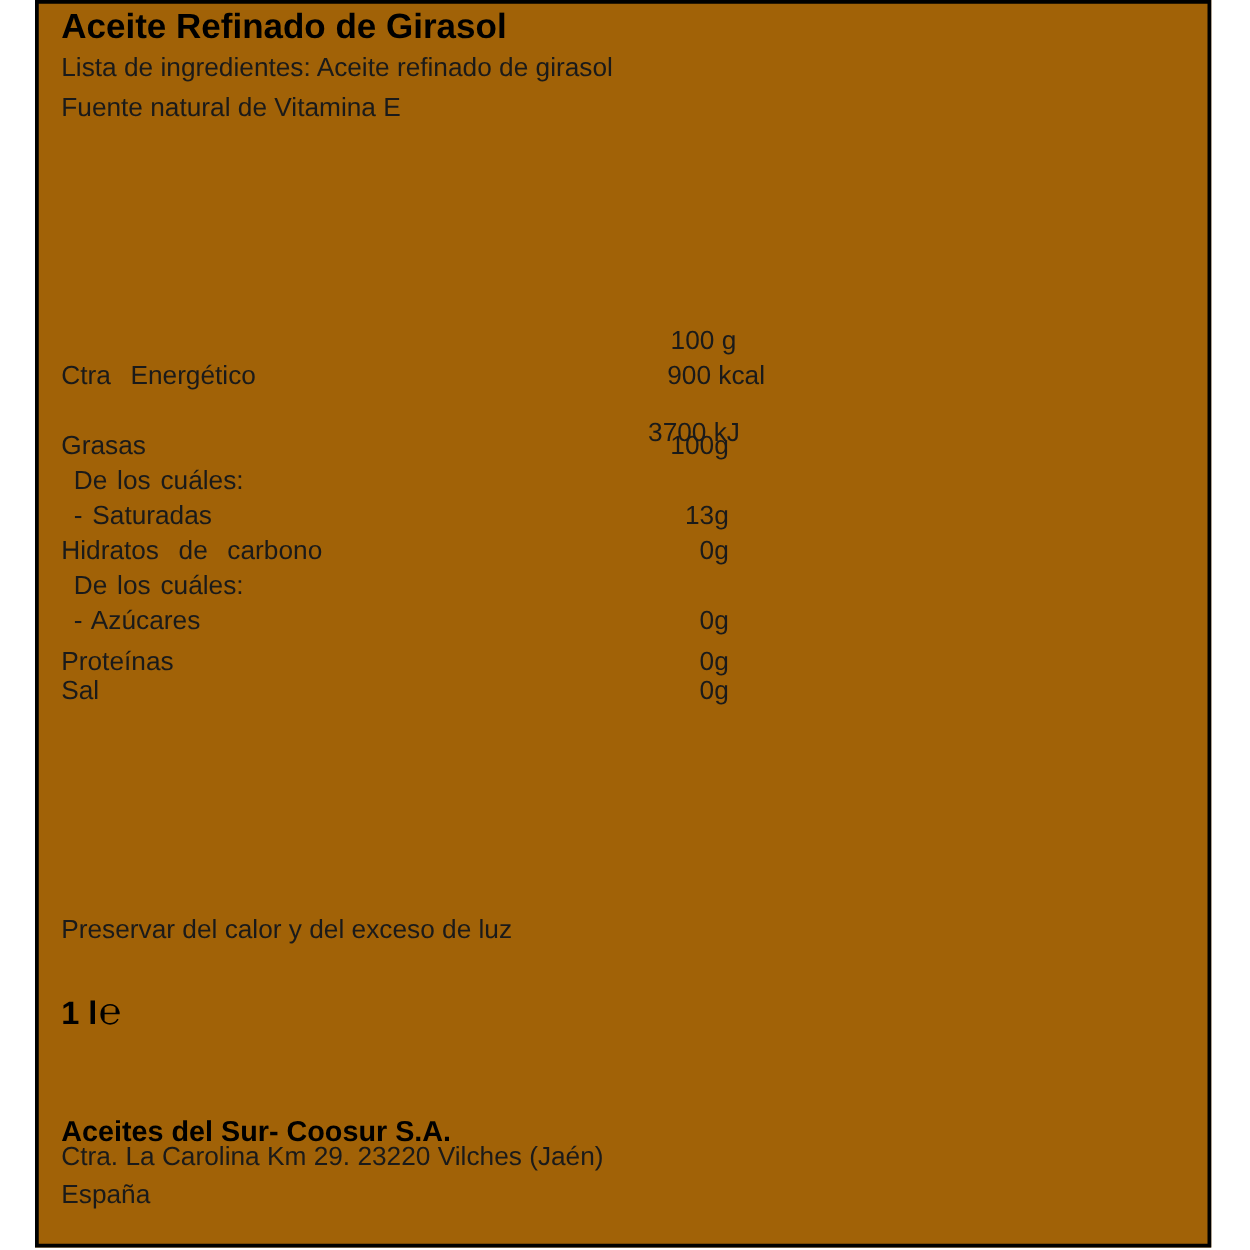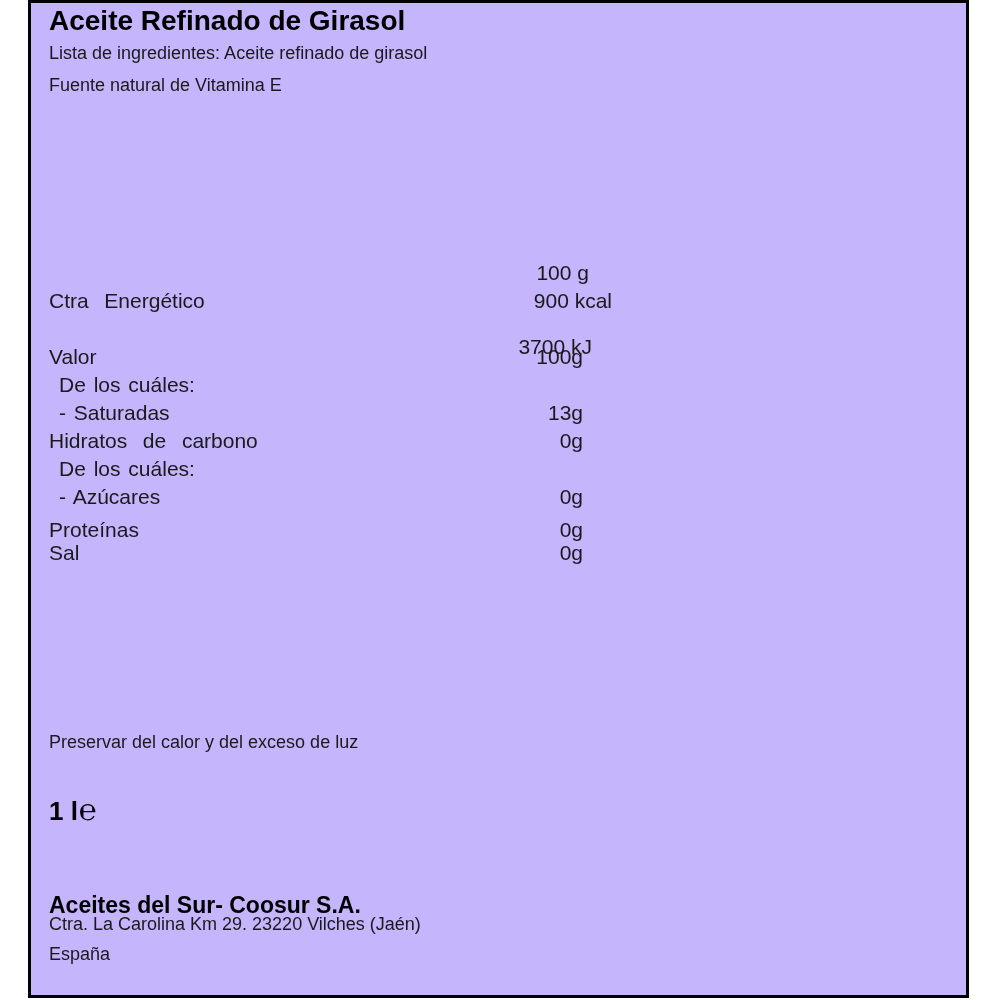--- a/index.html
+++ b/index.html
@@ -15,37 +15,37 @@
       font-family: "Liberation Sans", sans-serif;
       color: #111111;
     }
     .label-frame {
       position: absolute;
       left: 28px;
       top: 0px;
       width: 935px;
       height: 992px;
       border: 3px solid #000000;
-      background: #c4b5fd;
+      background: #a16207;
     }
     .abs {
       position: absolute;
       white-space: nowrap;
       line-height: 1;
     }
     .title {
       left: 18px;
       top: 4px;
       font-size: 28px;
       font-weight: bold;
       color: #000;
     }
     .line {
       left: 18px;
-      font-size: 18px;
+      font-size: 21px;
       color: #1a1a1a;
     }
     .ingredients { top: 41px; }
     .vitamin { top: 73px; }
 
     .nut-row {
       position: absolute;
       left: 18px;
       width: 600px;
       height: 26px;
@@ -110,21 +110,21 @@
     </div>
     <div class="nut-row" style="top:285px;">
       <span class="nlabel">Ctra  Energético</span>
       <span class="nval kcal">900 kcal</span>
     </div>
     <div class="nut-row" style="top:331px;">
       <span class="nlabel"></span>
       <span class="nval kj">3700 kJ</span>
     </div>
     <div class="nut-row" style="top:341px;">
-      <span class="nlabel">Valor</span>
+      <span class="nlabel">Grasas</span>
       <span class="nval">100g</span>
     </div>
     <div class="nut-row" style="top:369px;">
       <span class="nlabel sub">De los cuáles:</span>
       <span class="nval"></span>
     </div>
     <div class="nut-row" style="top:397px;">
       <span class="nlabel sub">- Saturadas</span>
       <span class="nval">13g</span>
     </div>

